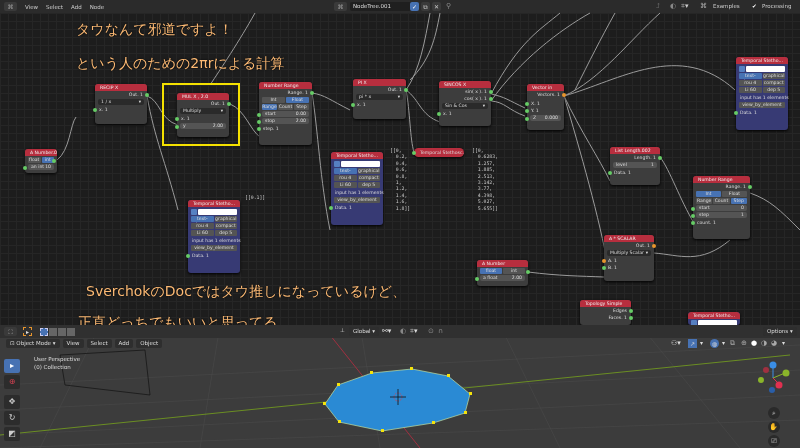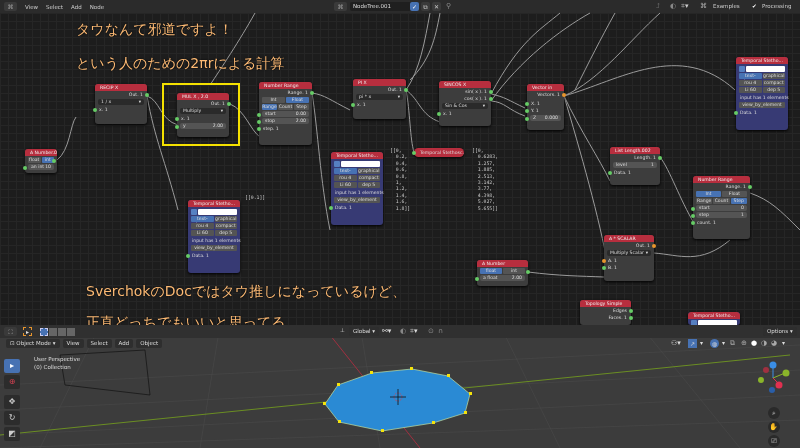--- a/index.html
+++ b/index.html
@@ -85,21 +85,21 @@
     <path d="M430 13 C425 40 420 70 406 90"></path>
     <path d="M440 13 C435 40 430 60 410 80"></path>
     <path d="M255 13 C240 40 220 70 210 85"></path>
     <path d="M615 13 C600 40 590 60 575 90"></path>
   </g>
 </svg>
 
 <div class="jp" style="left:76px;top:21px">タウなんて邪道ですよ！</div>
 <div class="jp" style="left:76px;top:55px">という人のための2πrによる計算</div>
 <div class="jp" style="left:86px;top:283px">SverchokのDocではタウ推しになっているけど、</div>
-<div class="jp" style="left:86px;top:314px">正直どっちでもいいと思ってる</div>
+<div class="jp" style="left:78px;top:314px">正直どっちでもいいと思ってる</div>
 
 <div class="node" style="left:25px;top:149px;width:32px;height:24px">
   <div class="hd">A Number.001</div>
   <div class="btns" style="position:relative">
       <span>float</span>
       <span class="on">int</span>
       <i class="sock rr"></i>
     </div>
   <div class="fld" style="position:relative">
       <span>an int</span>

